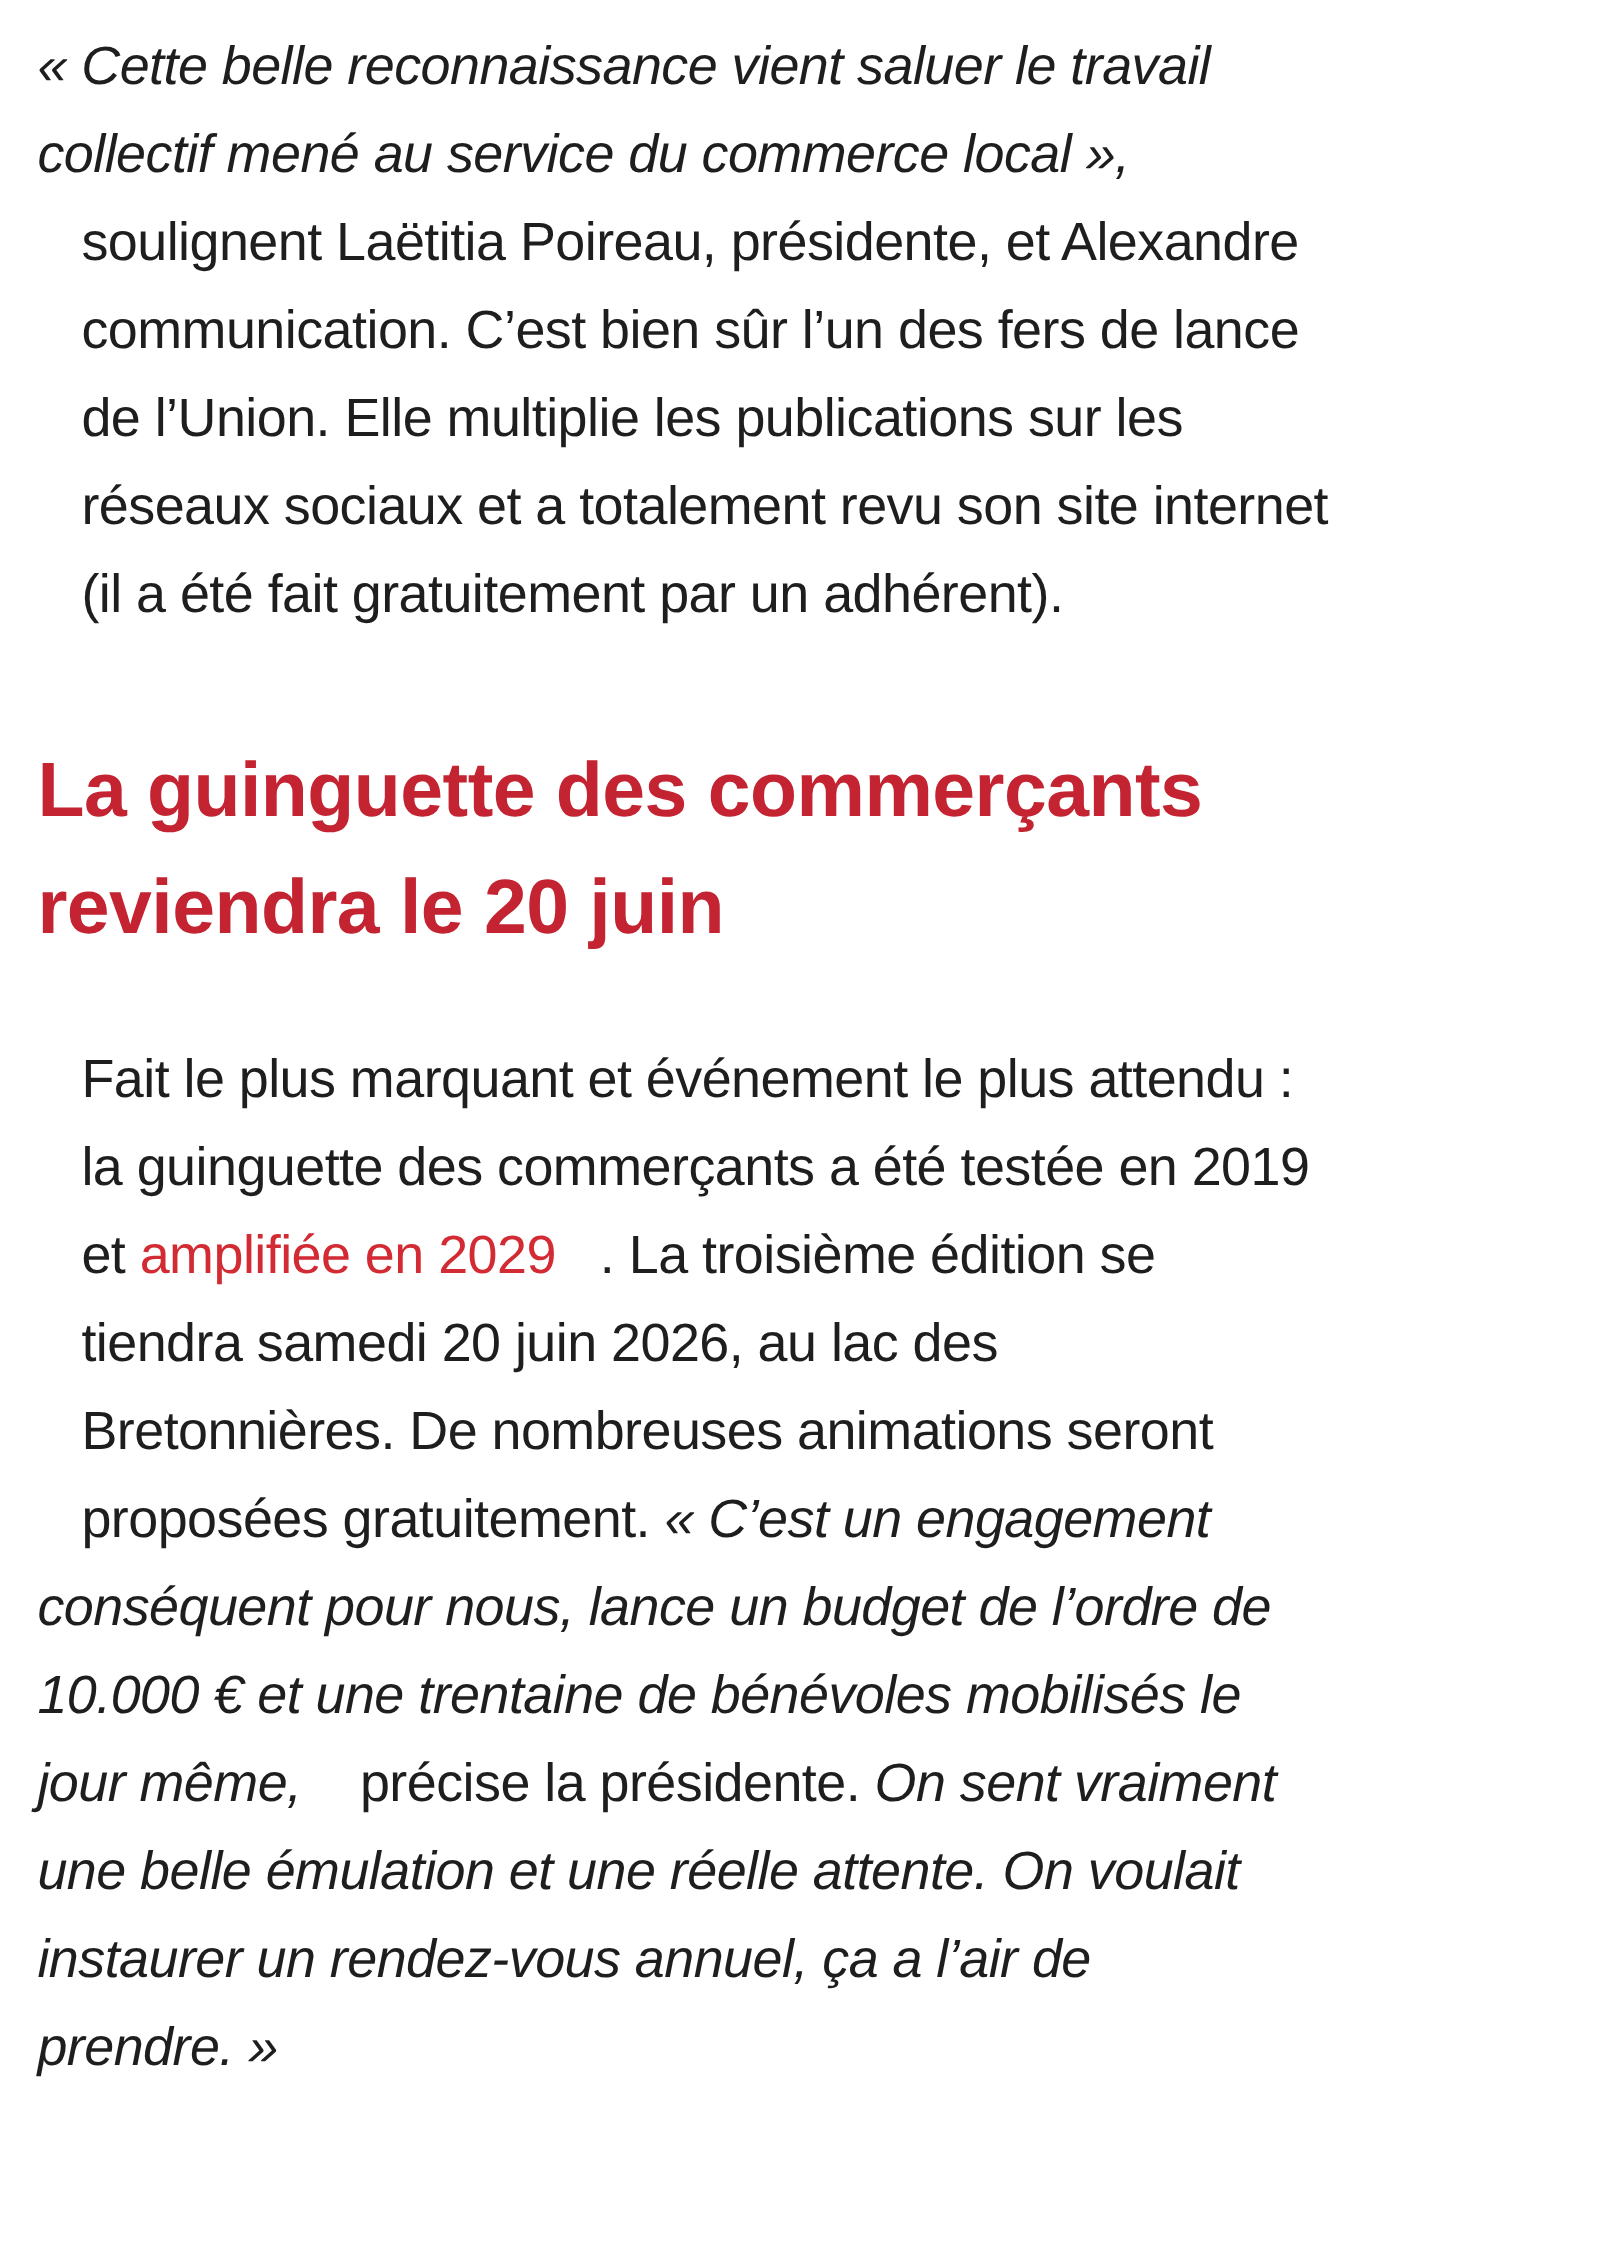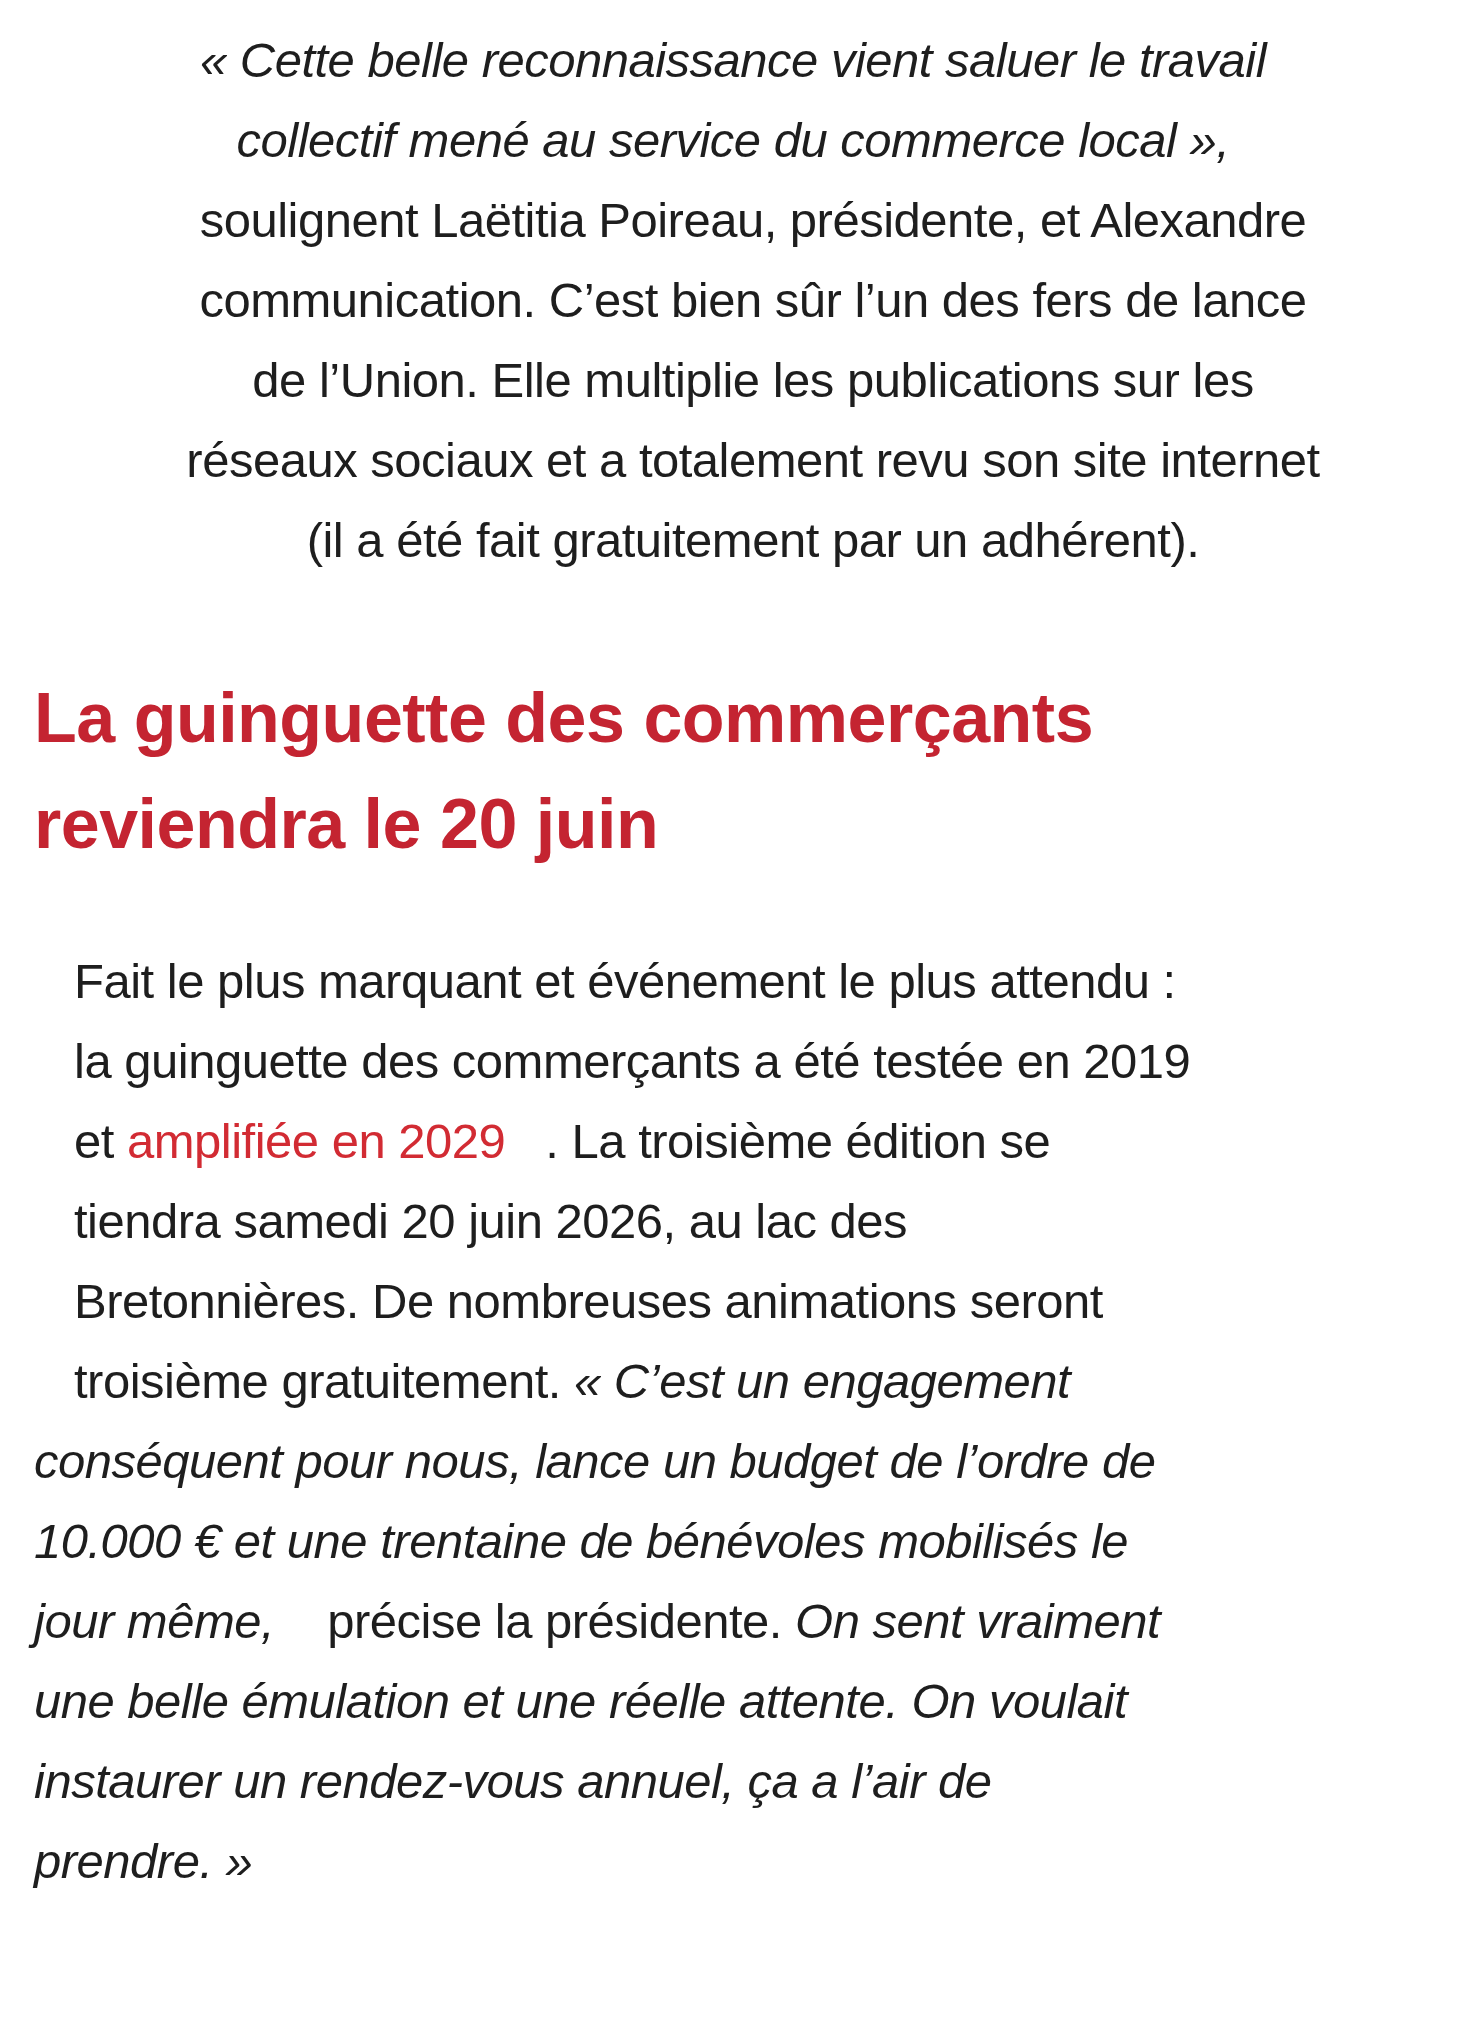--- a/index.html
+++ b/index.html
@@ -14,21 +14,21 @@
   }
   .content {
     padding: 0 44px 0 34px;
   }
   .para {
     font-size: 49px;
     line-height: 80px;
     letter-spacing: -0.5px;
     margin: 0;
   }
-  #paragraph-1 { margin-top: 20px; text-align: center; }
+  #paragraph-1 { margin-top: 20px; }
   #paragraph-2 { margin-top: 64px; }
   .line {
     white-space: nowrap;
   }
   .normal { font-style: normal; margin-left: 40px; }
   .italic { font-style: italic; }
   a.link {
     color: var(--link-color, #d22b33);
     text-decoration: none;
     cursor: pointer;
@@ -61,21 +61,21 @@
     <div class="line">La guinguette des commerçants</div>
     <div class="line">reviendra le 20 juin</div>
   </h2>
 
   <div id="paragraph-2" class="para">
       <div class="line"><span class="normal">Fait le plus marquant et événement le plus attendu :</span></div>
       <div class="line"><span class="normal">la guinguette des commerçants a été testée en 2019</span></div>
       <div class="line"><span class="normal">et </span><a class="link" href="#">amplifiée en 2029</a><span class="normal">. La troisième édition se</span></div>
       <div class="line"><span class="normal">tiendra samedi 20 juin 2026, au lac des</span></div>
       <div class="line"><span class="normal">Bretonnières. De nombreuses animations seront</span></div>
-      <div class="line"><span class="normal">troisième gratuitement. </span><span class="italic">« C’est un engagement</span></div>
+      <div class="line"><span class="normal">proposées gratuitement. </span><span class="italic">« C’est un engagement</span></div>
       <div class="line"><span class="italic">conséquent pour nous, lance un budget de l’ordre de</span></div>
       <div class="line"><span class="italic">10.000 € et une trentaine de bénévoles mobilisés le</span></div>
       <div class="line"><span class="italic">jour même,</span><span class="normal"> précise la présidente. </span><span class="italic">On sent vraiment</span></div>
       <div class="line"><span class="italic">une belle émulation et une réelle attente. On voulait</span></div>
       <div class="line"><span class="italic">instaurer un rendez-vous annuel, ça a l’air de</span></div>
       <div class="line"><span class="italic">prendre. »</span></div>
     </div>
 
 </div>
 

